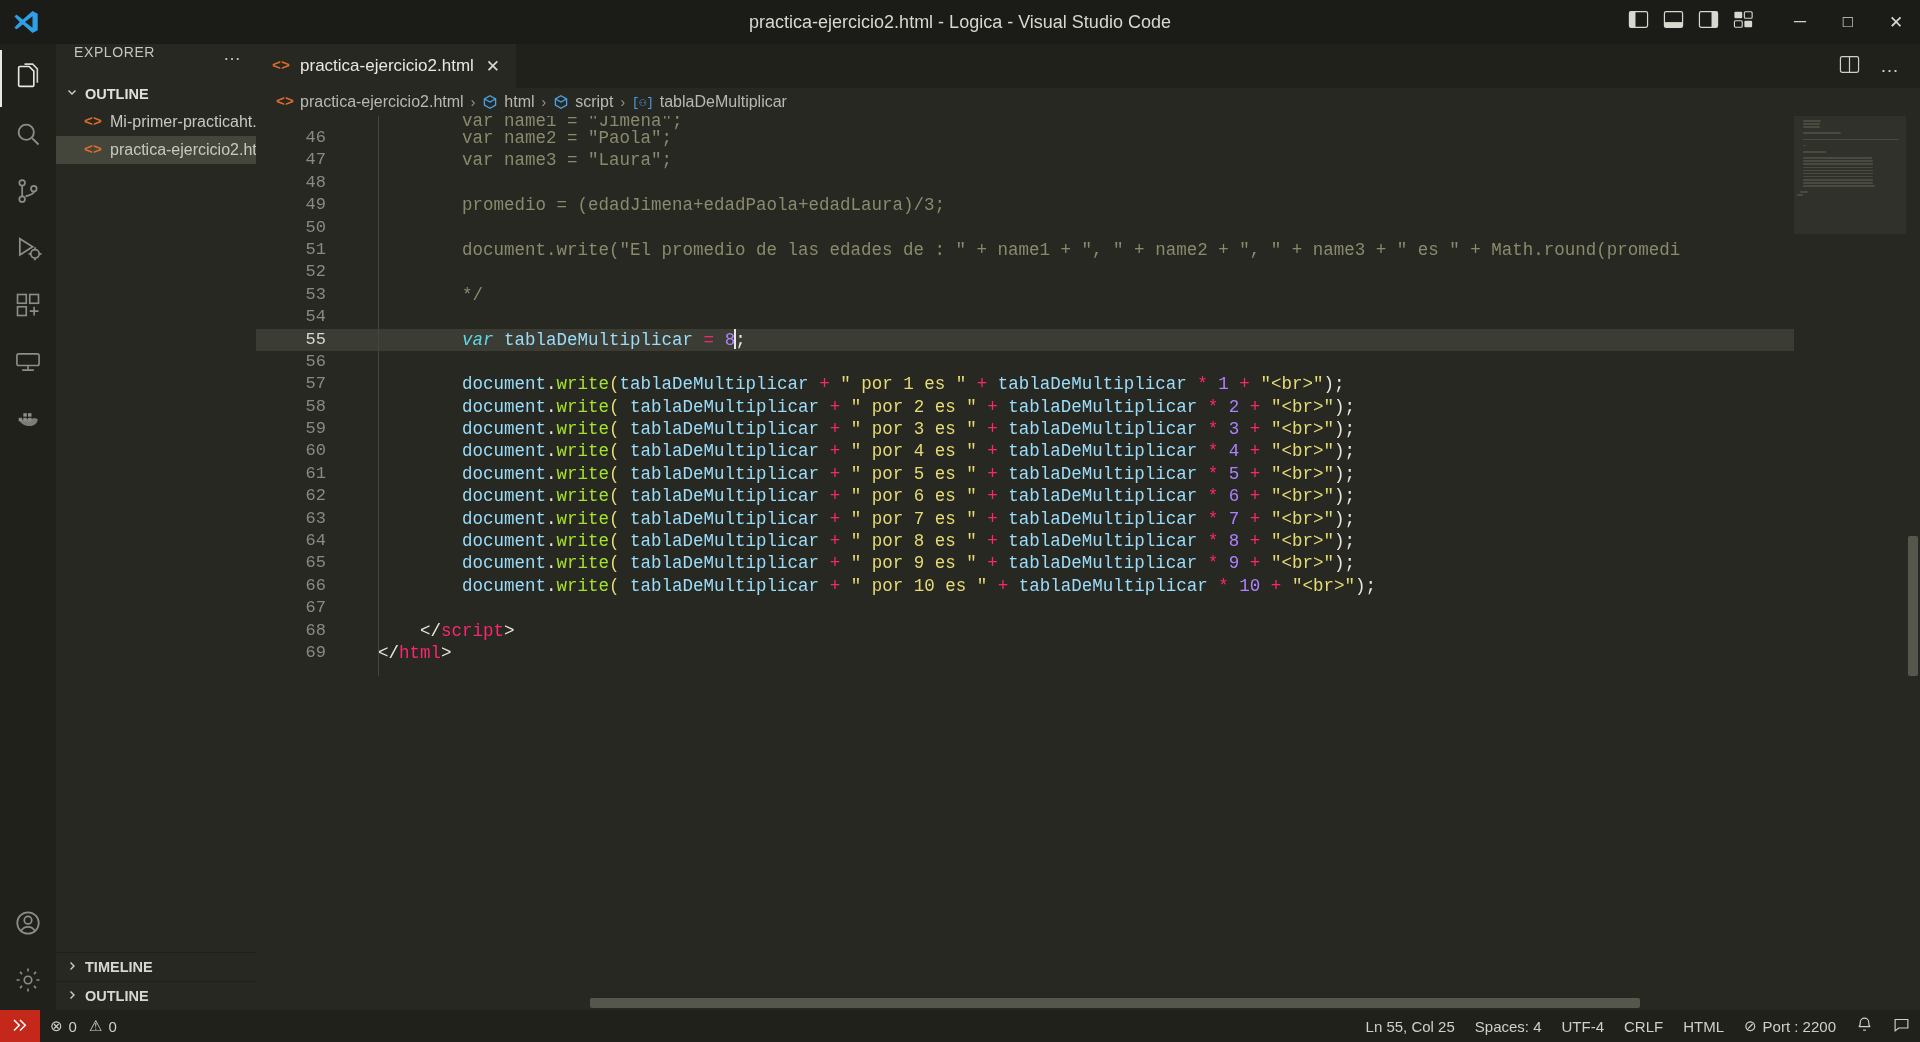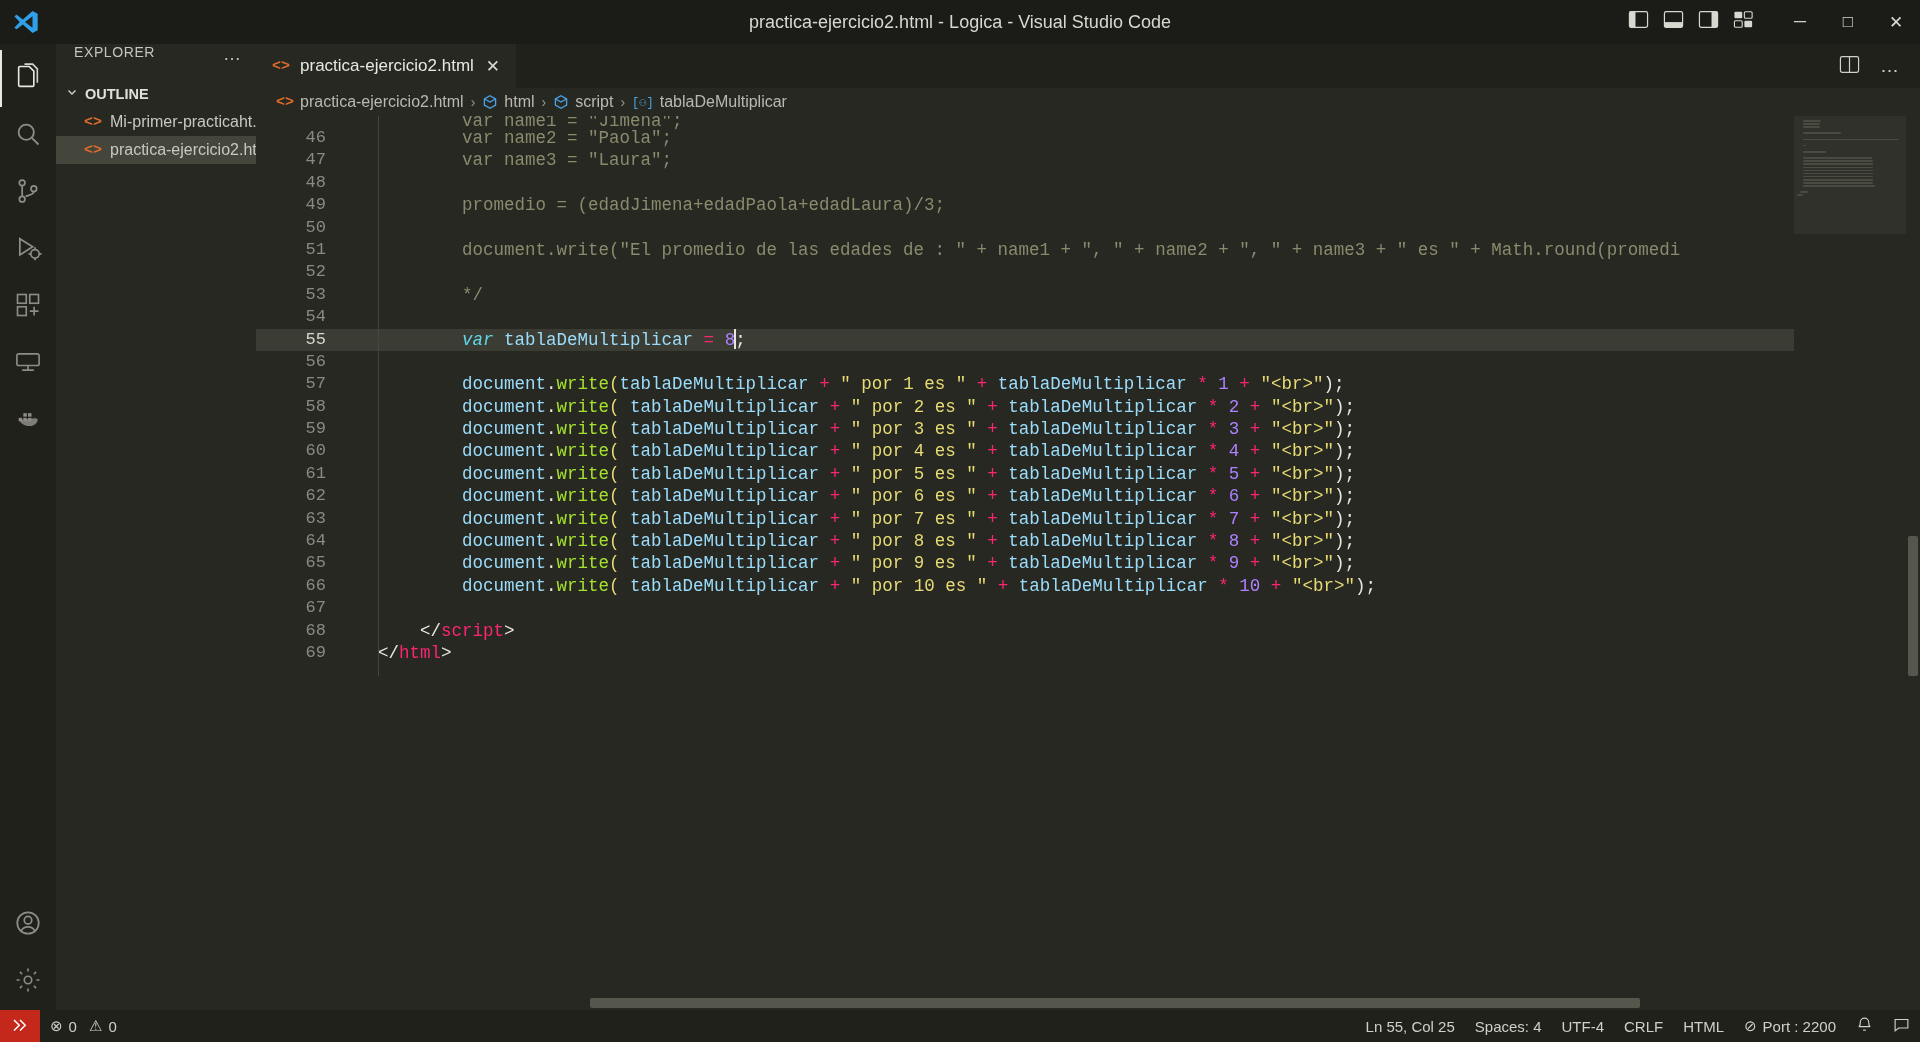--- a/index.html
+++ b/index.html
@@ -315,20 +315,38 @@
       </span>
       <span>OUTLINE</span>
     </div>
     <div class="file-row">
       <span class="html-ico">&lt;&gt;</span>
       <span>Mi-primer-practicaht...</span>
     </div>
     <div class="file-row selected">
       <span class="html-ico">&lt;&gt;</span>
       <span>practica-ejercicio2.html</span>
+    </div>
+    <div class="sb-bottom">
+      <div class="sb-panel">
+        <span class="chev">
+          <svg width="12" height="12" viewBox="0 0 12 12" fill="none" stroke="#d0d0c8" stroke-width="1.4">
+              <path d="M4.5 2.5L8 6l-3.5 3.5"></path>
+            </svg>
+        </span>
+        <span>TIMELINE</span>
+      </div>
+      <div class="sb-panel">
+        <span class="chev">
+          <svg width="12" height="12" viewBox="0 0 12 12" fill="none" stroke="#d0d0c8" stroke-width="1.4">
+              <path d="M4.5 2.5L8 6l-3.5 3.5"></path>
+            </svg>
+        </span>
+        <span>OUTLINE</span>
+      </div>
     </div>
   </div>
 
   <div class="editor-area">
 
     <div class="tabs-row">
       <div class="tab">
         <span class="html-ico">&lt;&gt;</span>
         <span>practica-ejercicio2.html</span>
         <span class="x">✕</span>

